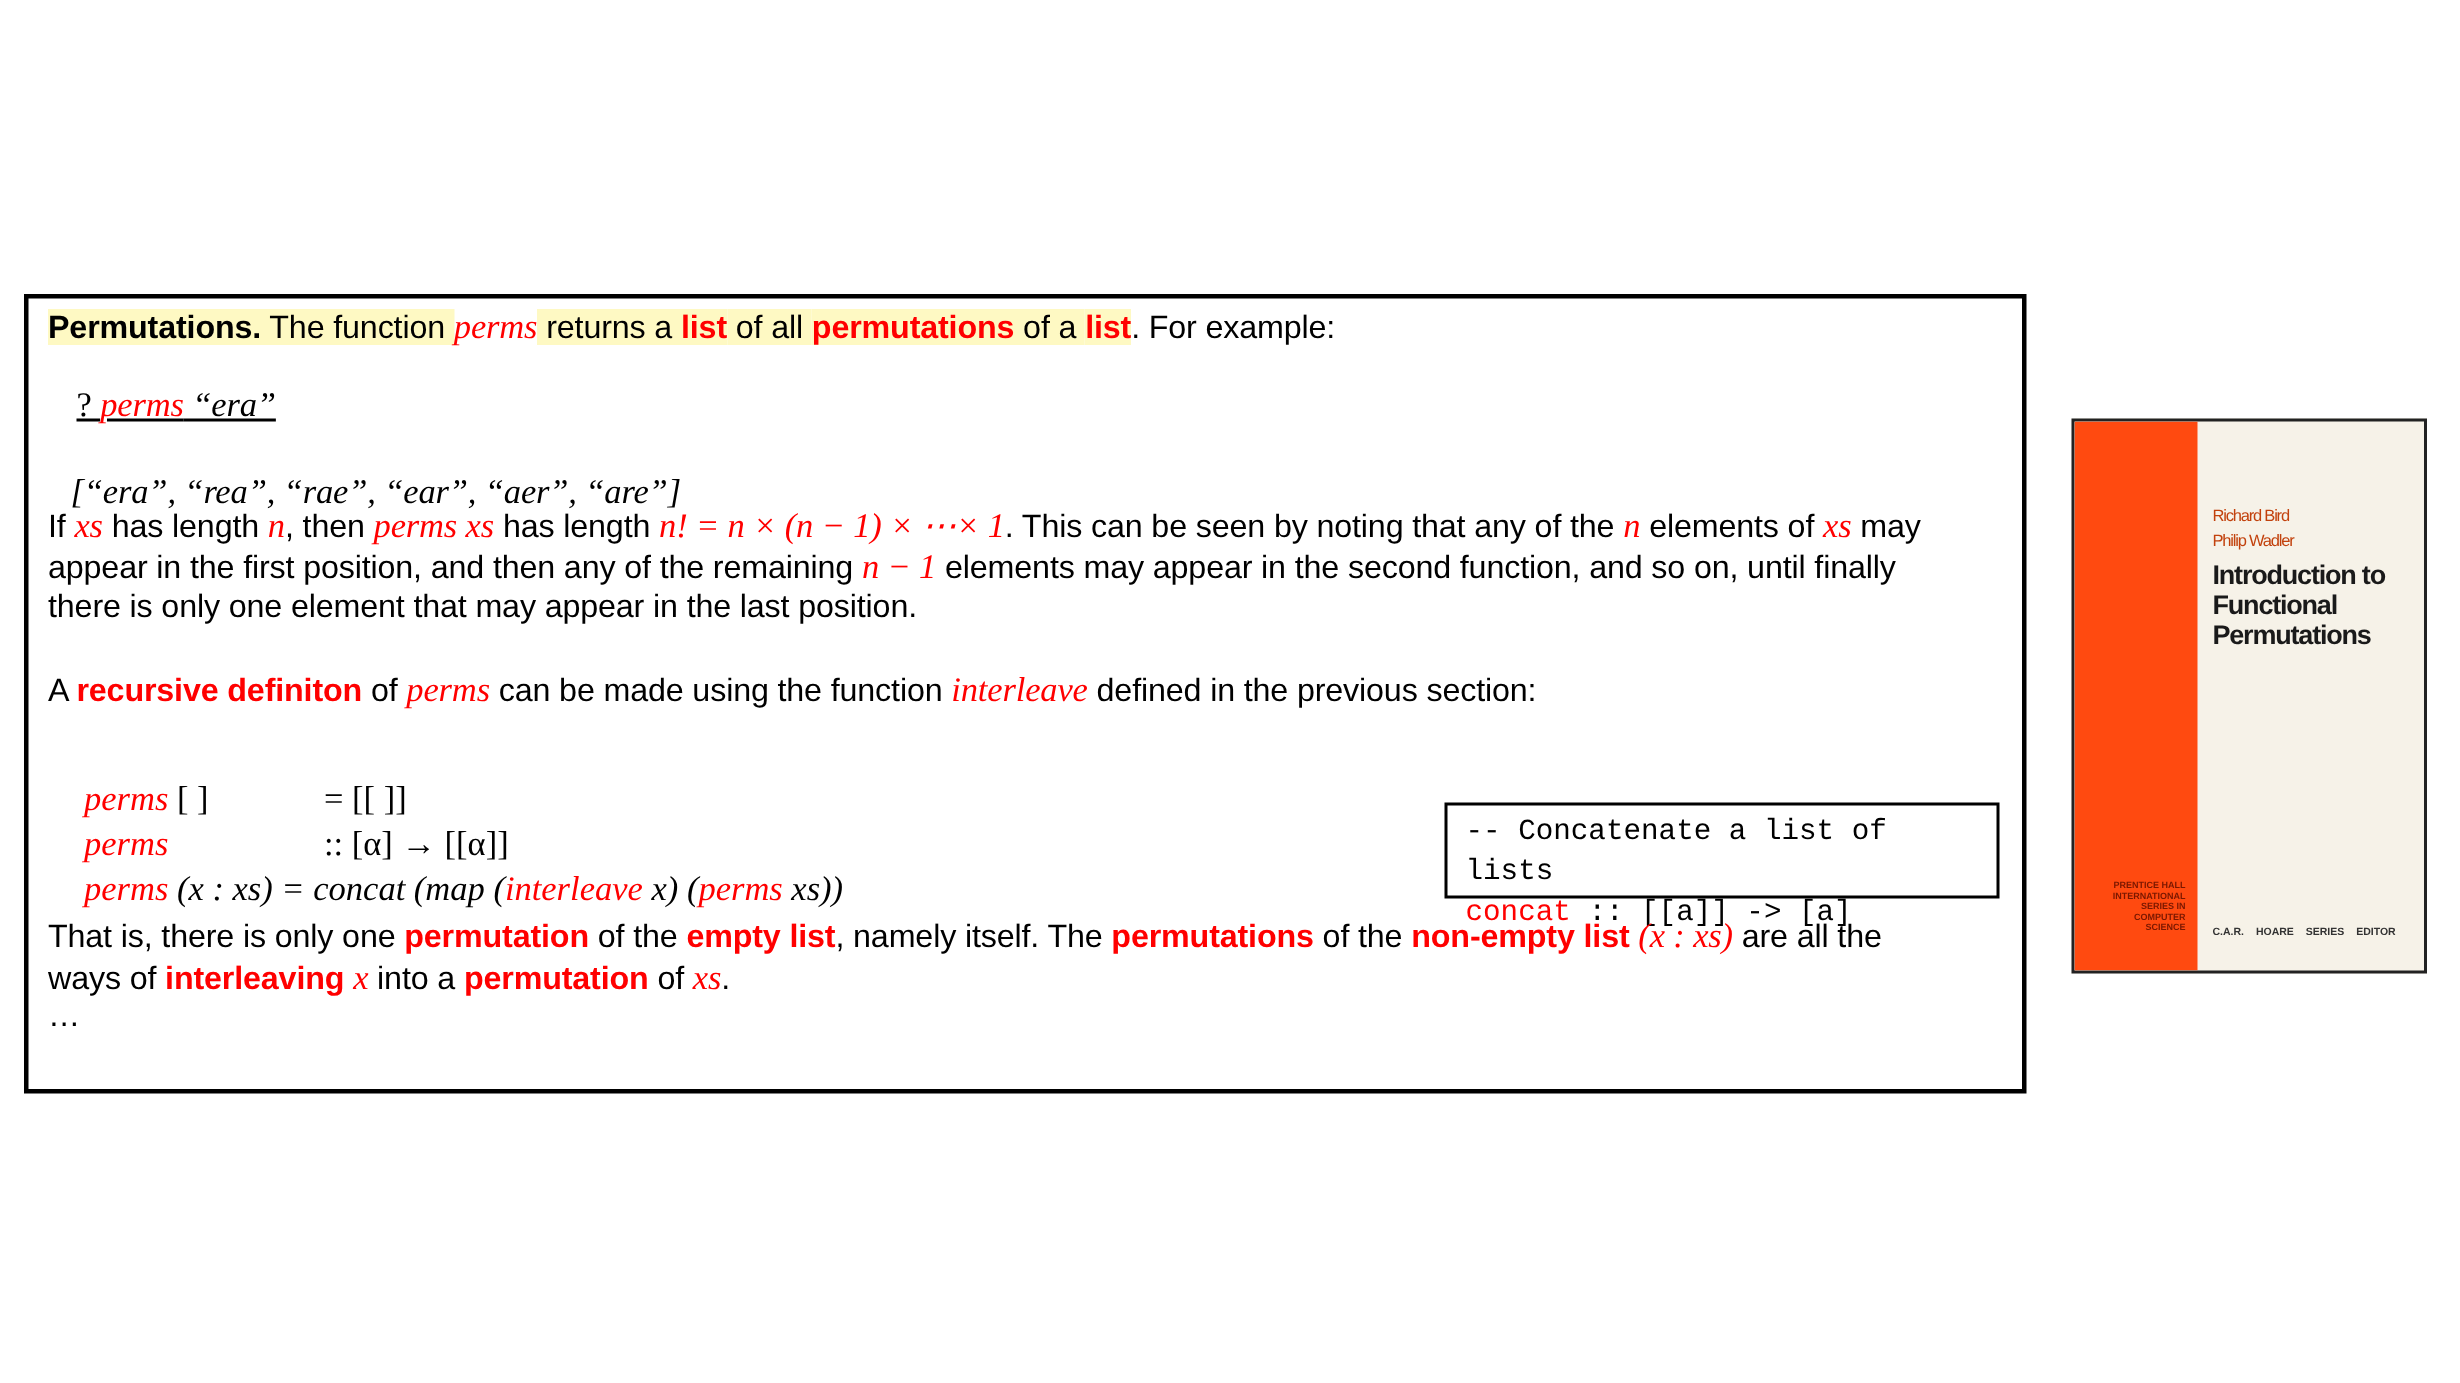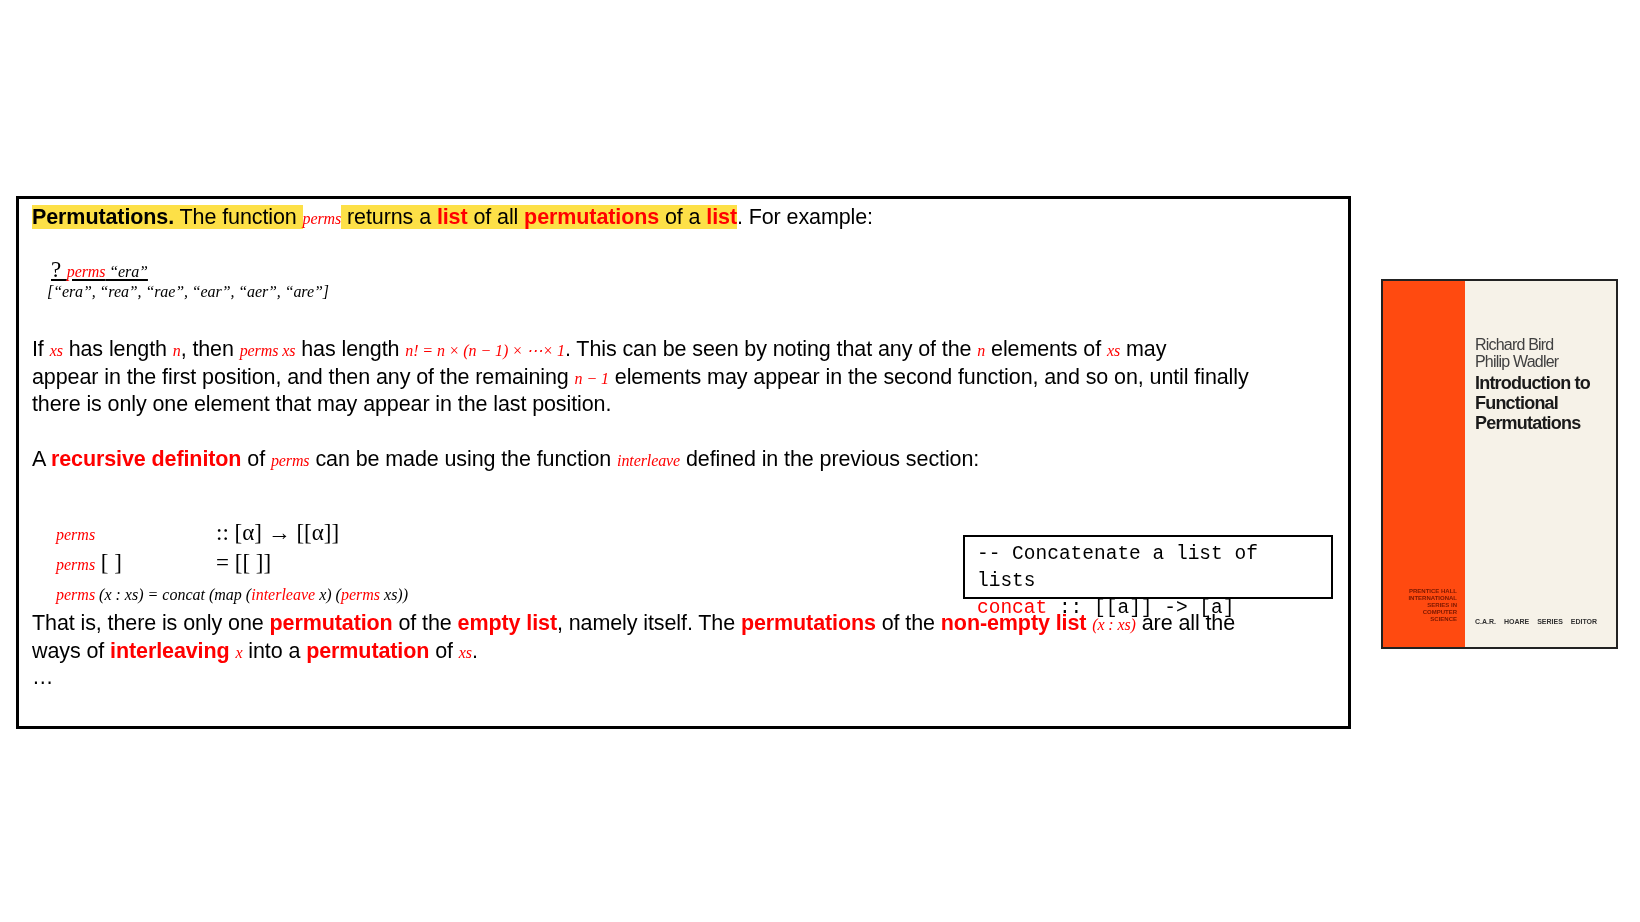--- a/index.html
+++ b/index.html
@@ -3,35 +3,35 @@
 <meta charset="utf-8">
 <style>
   html, body { margin:0; padding:0; background:#ffffff; }
   body { width:1640px; height:922px; position:relative; overflow:hidden;
          font-family:"Liberation Sans", "DejaVu Sans", sans-serif; color:#000; }
   .slide-box { position:absolute; left:16px; top:196px; width:1335px; height:533px;
                border:3px solid #000; box-sizing:border-box; }
   .line { position:absolute; left:13px; font-size:21.5px; white-space:nowrap; letter-spacing:-0.1px; }
   .red { color:#ff0000; }
   .b { font-weight:bold; }
-  .m { font-family:"Liberation Serif","DejaVu Serif",serif; font-style:italic; font-size:16px; }
+  .m { font-family:"Liberation Serif","DejaVu Serif",serif; font-style:italic; font-size:23px;margin-top:32px; }
   .mu { font-family:"Liberation Serif","DejaVu Serif",serif; font-size:23px; }
-  .hl { background:#fde047; }
+  .hl { background:#fef9c3; }
   .justify { width:1305px; display:flex; justify-content:space-between;align-items:flex-end; }
   .code { position:absolute; left:944px; top:336px; width:370px; height:64px;
           border:2px solid #000; box-sizing:border-box; padding:4px 12px;
           font-family:"Liberation Mono","DejaVu Sans Mono",monospace; font-size:19.5px; line-height:27px; }
   .defs { position:absolute; left:37px; top:318px; font-size:23px; }
   .defs .row { height:30px; line-height:30px; white-space:nowrap; position:relative; }
   .defs .lhs { display:inline-block; width:160px; }
   .book { position:absolute; left:1381px; top:279px; width:237px; height:370px;
           border:2px solid #222; box-sizing:border-box; background:#f6f2e8; overflow:hidden; }
   .book .spine { position:absolute; left:0; top:0; width:82px; height:100%; background:#ff4a10; }
-  .book .authors { position:absolute; left:92px; top:55px; font-size:16px; line-height:17px;
-                   letter-spacing:-0.8px; color:#404040; }
+  .book .authors { position:absolute; left:92px; top:55px; font-size:11px; line-height:17px;
+                   letter-spacing:-0.8px; color:#c2410c; }
   .book .title { position:absolute; left:92px; top:92px; font-size:18px; line-height:20px;
                  font-weight:bold; letter-spacing:-0.8px; color:#1a1a1a; }
   .book .series { position:absolute; right:162px; top:307px; font-size:6px; line-height:7px;
                   text-align:right; font-weight:bold; color:#7a1800; }
   .book .editor { position:absolute; left:92px; top:337px; font-size:7px; font-weight:bold; color:#333; word-spacing:6px; }
 </style>
 </head>
 <body>
 
 <div class="slide-box">
@@ -52,24 +52,24 @@
     <span>appear in the first position, and then any of the remaining </span><span class="m red">n − 1</span><span> elements may appear in the second function, and so on, until finally</span>
   </div>
   <div class="line" style="top:193px;">there is only one element that may appear in the last position.</div>
 
   <div class="line" style="top:248px;">
     <span>A </span><span class="b red">recursive definiton</span><span> of </span><span class="m red">perms</span><span> can be made using the function </span><span class="m red">interleave</span><span> defined in the previous section:</span>
   </div>
 
   <div class="defs">
     <div class="row">
-      <span class="lhs"><span class="m red">perms</span></span><span class="mu">:: [α] → [[α]]</span>
+      <span class="lhs"><span class="m red">perms</span><span class="mu"> [ ]</span></span><span class="mu">= [[ ]]</span>
     </div>
     <div class="row">
-      <span class="lhs"><span class="m red">perms</span><span class="mu"> [ ]</span></span><span class="mu">= [[ ]]</span>
+      <span class="lhs"><span class="m red">perms</span></span><span class="mu">:: [α] → [[α]]</span>
     </div>
     <div class="row">
       <span class="m red">perms</span><span class="m"> (x : xs) = concat (map (</span><span class="m red">interleave</span><span class="m"> x) (</span><span class="m red">perms</span><span class="m"> xs))</span>
     </div>
   </div>
 
   <div class="code" style="left:944px; top:336px;">
     <div>-- Concatenate a list of lists</div>
     <div><span class="red">concat</span><span> :: [[a]] -&gt; [a]</span></div>
   </div>

